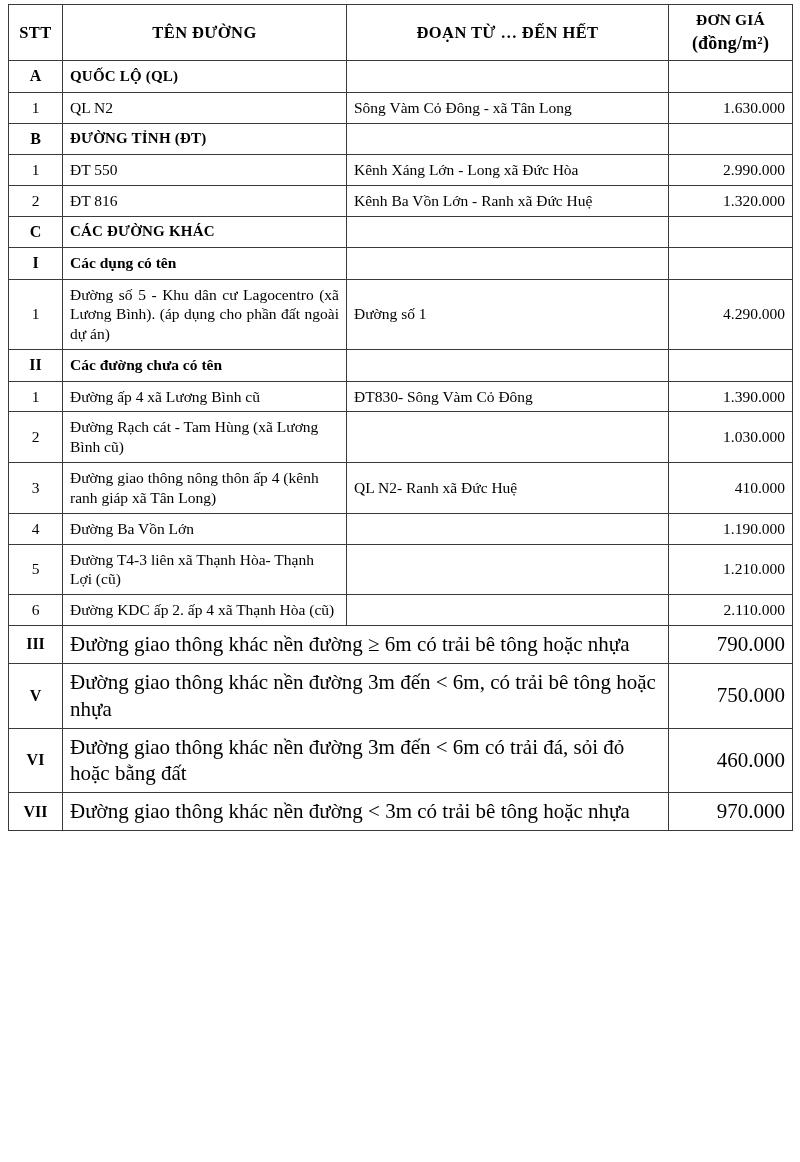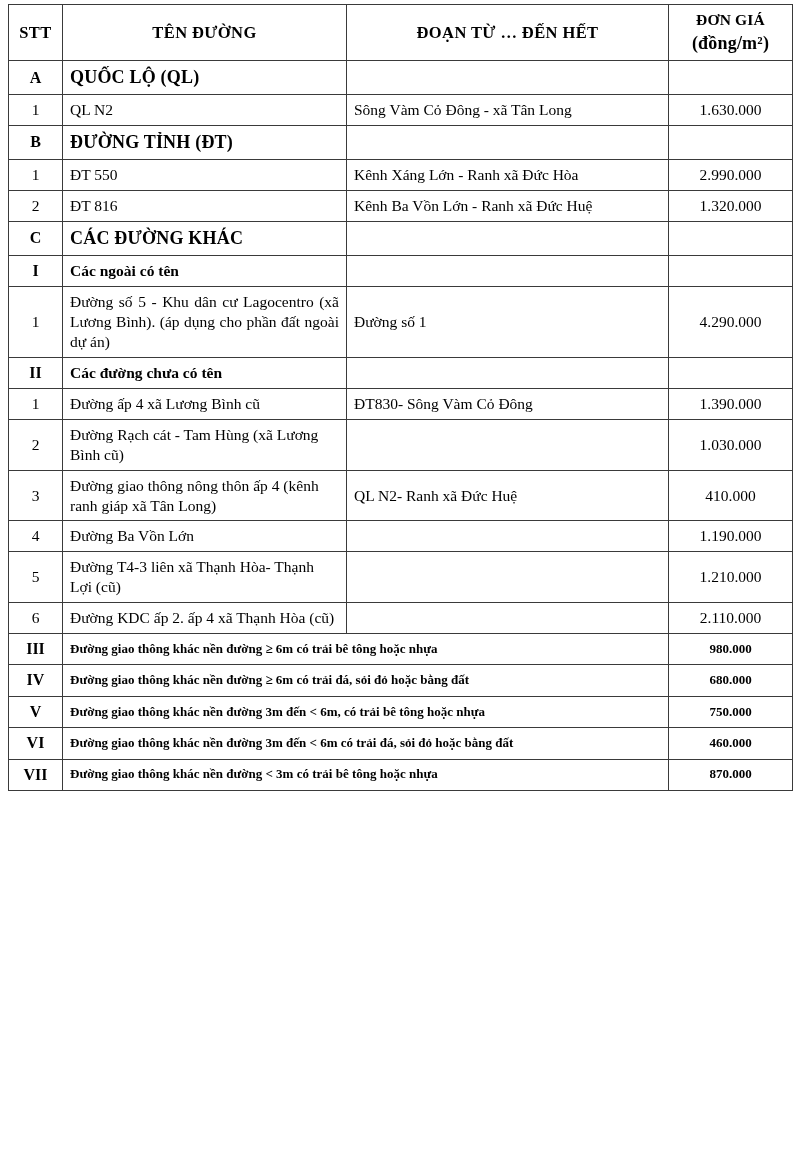--- a/index.html
+++ b/index.html
@@ -65,54 +65,54 @@
   .spaced { letter-spacing: 1.2px; }
 
   
   .c-idx {
     text-align: center;
     font-size: 15.5px;
   }
   .c-idx.bold { font-weight: bold; font-size: 16px; }
 
   .c-money {
-    text-align: center;
+    text-align: right;
     font-size: 15.5px;
     white-space: nowrap;
   }
 
   .t-left  { text-align: left; }
   .t-just  { text-align: justify; text-align-last: left; }
   .bold    { font-weight: bold; }
 
   .part-banner {
     font-weight: bold;
     font-size: 16.5px;
     text-align: left;
     padding-top: 9px;
     padding-bottom: 9px;
     letter-spacing: 0.2px;
   }
 
   .cat-head {
     font-weight: bold;
-    font-size: 18px;
+    font-size: 15px;
     letter-spacing: 0.2px;
     padding-top: 8px;
     padding-bottom: 8px;
   }
   .sub-head {
     font-weight: bold;
     font-size: 15.5px;
     padding-top: 8px;
     padding-bottom: 8px;
   }
   .rule-row td {
-    font-weight: bold;
-    font-size: 13px;
+    font-weight: normal;
+    font-size: 21px;
     padding-top: 8px;
     padding-bottom: 8px;
   }
   .tall td { padding-top: 12px; padding-bottom: 12px; }
 </style>
 </head>
 <body>
 
 <div class="sheet">
   <table class="price-table">
@@ -152,41 +152,41 @@
       <tr class="tall">
         <td class="c-idx bold">B</td>
         <td class="t-left cat-head">ĐƯỜNG TỈNH (ĐT)</td>
         <td class="t-left"></td>
         <td class="c-money"></td>
       </tr>
 
       <tr class="tall">
         <td class="c-idx">1</td>
         <td class="t-left">ĐT 550</td>
-        <td class="t-left">Kênh Xáng Lớn - Ranh xã Đức Hòa</td>
+        <td class="t-left">Kênh Xáng Lớn - Long xã Đức Hòa</td>
         <td class="c-money">2.990.000</td>
       </tr>
 
       <tr class="tall">
         <td class="c-idx">2</td>
         <td class="t-left">ĐT 816</td>
         <td class="t-just">Kênh Ba Vồn Lớn - Ranh xã Đức Huệ</td>
         <td class="c-money">1.320.000</td>
       </tr>
 
       <tr class="tall">
         <td class="c-idx bold">C</td>
         <td class="t-left cat-head">CÁC ĐƯỜNG KHÁC</td>
         <td class="t-left"></td>
         <td class="c-money"></td>
       </tr>
 
       <tr class="tall">
         <td class="c-idx bold">I</td>
-        <td class="t-left sub-head">Các ngoài có tên</td>
+        <td class="t-left sub-head">Các dụng có tên</td>
         <td class="t-left"></td>
         <td class="c-money"></td>
       </tr>
 
       <tr>
         <td class="c-idx">1</td>
         <td class="t-just">Đường số 5 - Khu dân cư Lagocentro (xã Lương Bình). (áp dụng cho phần đất ngoài dự án)</td>
         <td class="t-left">Đường số 1</td>
         <td class="c-money">4.290.000</td>
       </tr>
@@ -236,42 +236,37 @@
       <tr>
         <td class="c-idx">6</td>
         <td class="t-just">Đường KDC ấp 2. ấp 4 xã Thạnh Hòa (cũ)</td>
         <td class="t-left"></td>
         <td class="c-money">2.110.000</td>
       </tr>
 
       <tr class="rule-row">
         <td class="c-idx bold">III</td>
         <td class="t-left" colspan="2">Đường giao thông khác nền đường ≥ 6m có trải bê tông hoặc nhựa</td>
-        <td class="c-money">980.000</td>
-      </tr>
-
-      <tr class="rule-row">
-        <td class="c-idx bold">IV</td>
-        <td class="t-left" colspan="2">Đường giao thông khác nền đường ≥ 6m có trải đá, sỏi đỏ hoặc bằng đất</td>
-        <td class="c-money">680.000</td>
-      </tr>
+        <td class="c-money">790.000</td>
+      </tr>
+
 
       <tr class="rule-row">
         <td class="c-idx bold">V</td>
         <td class="t-left" colspan="2">Đường giao thông khác nền đường 3m đến &lt; 6m, có trải bê tông hoặc nhựa</td>
         <td class="c-money">750.000</td>
       </tr>
 
       <tr class="rule-row">
         <td class="c-idx bold">VI</td>
         <td class="t-left" colspan="2">Đường giao thông khác nền đường 3m đến &lt; 6m có trải đá, sỏi đỏ hoặc bằng đất</td>
         <td class="c-money">460.000</td>
       </tr>
 
       <tr class="rule-row">
         <td class="c-idx bold">VII</td>
         <td class="t-left" colspan="2">Đường giao thông khác nền đường &lt; 3m có trải bê tông hoặc nhựa</td>
-        <td class="c-money">870.000</td>
+        <td class="c-money">970.000</td>
       </tr>
 
     </tbody>
   </table>
 </div>
 
 </body></html>

